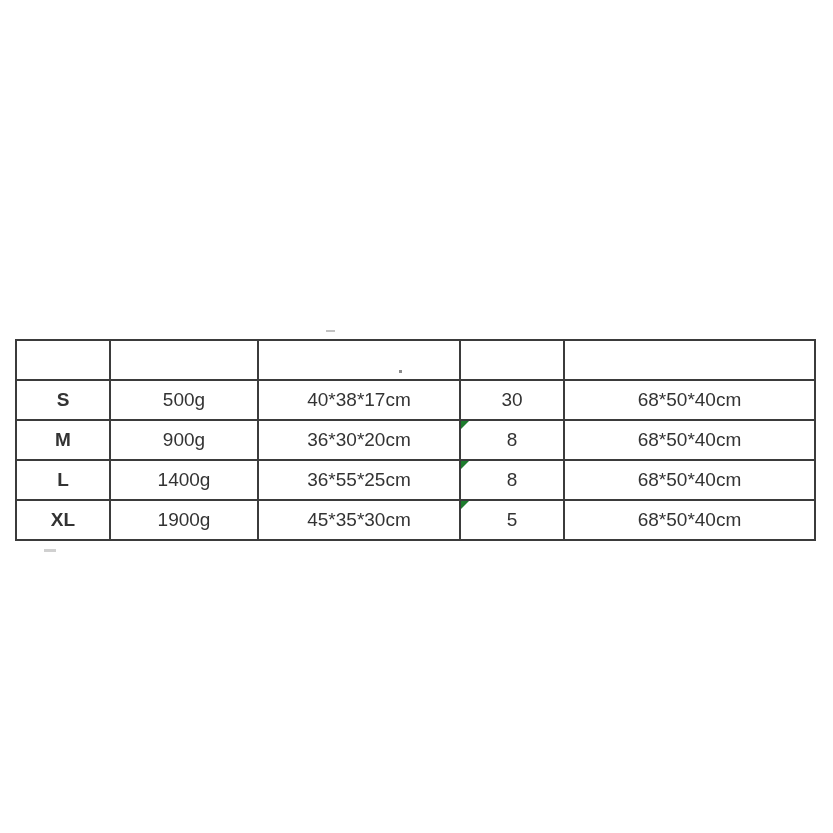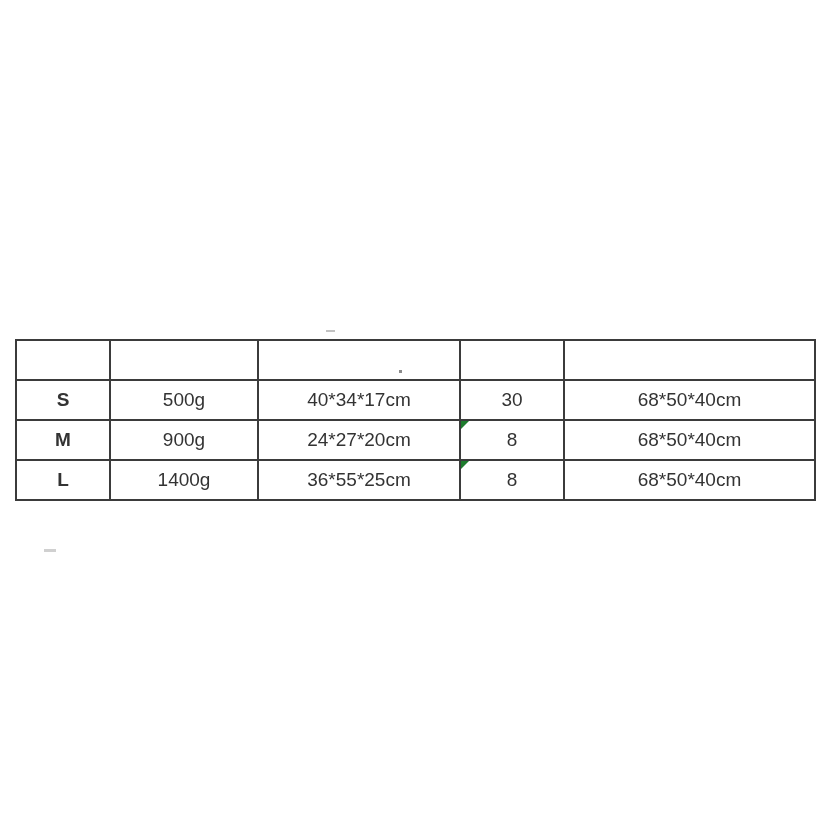--- a/index.html
+++ b/index.html
@@ -80,45 +80,55 @@
       <th></th>
       <th></th>
       <th></th>
       <th></th>
       <th></th>
     </tr>
 
     <tr class="data-row">
       <td class="size-col">S</td>
       <td>500g</td>
-      <td>40*34*17cm</td>
+      <td>40*38*17cm</td>
       <td>30</td>
       <td>68*50*40cm</td>
     </tr>
 
     <tr class="data-row">
       <td class="size-col">M</td>
       <td>900g</td>
-      <td>24*27*20cm</td>
+      <td>36*30*20cm</td>
       <td>
         <span class="corner-marker"></span>
         <span>8</span>
       </td>
       <td>68*50*40cm</td>
     </tr>
 
     <tr class="data-row">
       <td class="size-col">L</td>
       <td>1400g</td>
       <td>36*55*25cm</td>
       <td>
         <span class="corner-marker"></span>
         <span>8</span>
       </td>
       <td>68*50*40cm</td>
     </tr>
 
+    <tr class="data-row">
+      <td class="size-col">XL</td>
+      <td>1900g</td>
+      <td>45*35*30cm</td>
+      <td>
+        <span class="corner-marker"></span>
+        <span>5</span>
+      </td>
+      <td>68*50*40cm</td>
+    </tr>
   </tbody>
 </table>
 
 <div class="artifact a1"></div>
 <div class="artifact a2"></div>
 <div class="artifact a3"></div>
 
 </body></html>

